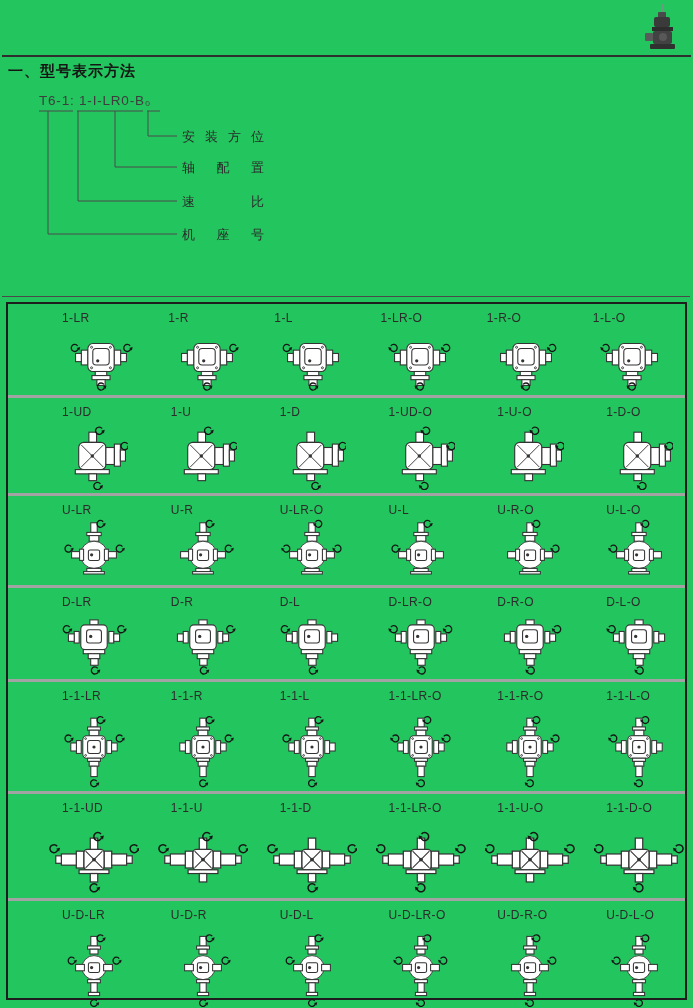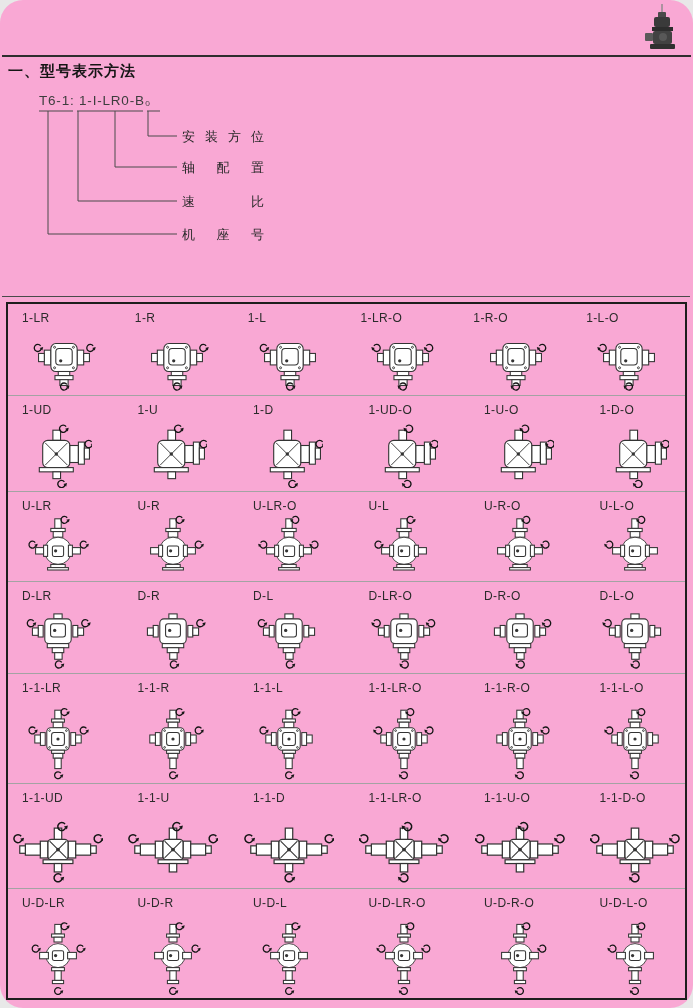--- a/index.html
+++ b/index.html
@@ -1,19 +1,19 @@
 <!DOCTYPE html>
 <html><head>
 <meta charset="utf-8">
 <style>
   html,body{margin:0;padding:0;background:#e8e8e8;}
   .page{
-    position:relative;width:693px;height:1008px;background:#f9a8d4;
+    position:relative;width:693px;height:1008px;background:#22c55e;
     font-family:"Liberation Sans","DejaVu Sans",sans-serif;
-    color:#1f1f1f;overflow:hidden;margin:0 auto;border-radius:23px;
+    color:#1f1f1f;overflow:hidden;margin:0 auto;
   }
   .top-rule{position:absolute;left:2px;top:55px;width:689px;height:2px;background:#2e2e2e;}
   .logo{position:absolute;left:643px;top:4px;width:38px;height:50px;}
   .h{position:absolute;left:8px;margin:0;font-weight:bold;color:#151515;font-size:15px;letter-spacing:1px;}
   .s1h{top:62px;}
   .s2h{top:268px;}
   .rule2{position:absolute;left:2px;top:296px;width:688px;height:1px;background:#4a4a4a;}
   .code{
     position:absolute;left:39px;top:93px;font-size:13.5px;color:#3d3d3d;
     letter-spacing:0.8px;white-space:pre;
@@ -21,22 +21,22 @@
   .leaders{position:absolute;left:0;top:0;pointer-events:none;}
   .code-label{
     position:absolute;left:182px;width:82px;display:flex;justify-content:space-between;
     font-size:13px;color:#2a2a2a;
   }
   .cfg-table{
     position:absolute;left:6px;top:302px;width:681px;height:698px;
     border:2px solid #1e1e1e;box-sizing:border-box;
     display:flex;flex-direction:column;
   }
-  .t-row{display:flex;flex:0 0 auto;}
-  .t-row + .t-row{border-top:1px solid #a3a3a3;gap:16px;}
+  .t-row{display:flex;flex:0 0 auto;padding-left:40px;}
+  .t-row + .t-row{border-top:3px solid #a3a3a3;gap:16px;}
   .cell{position:relative;flex:1 1 0;}
   .cell-label{
     position:absolute;top:7px;left:14px;font-size:12px;color:#2b2b2b;letter-spacing:0.4px;
   }
   .icon{position:absolute;left:50%;bottom:3px;transform:translateX(-50%);line-height:0;}
   .icon svg{display:block;}
 </style>
 </head>
 <body>
 

